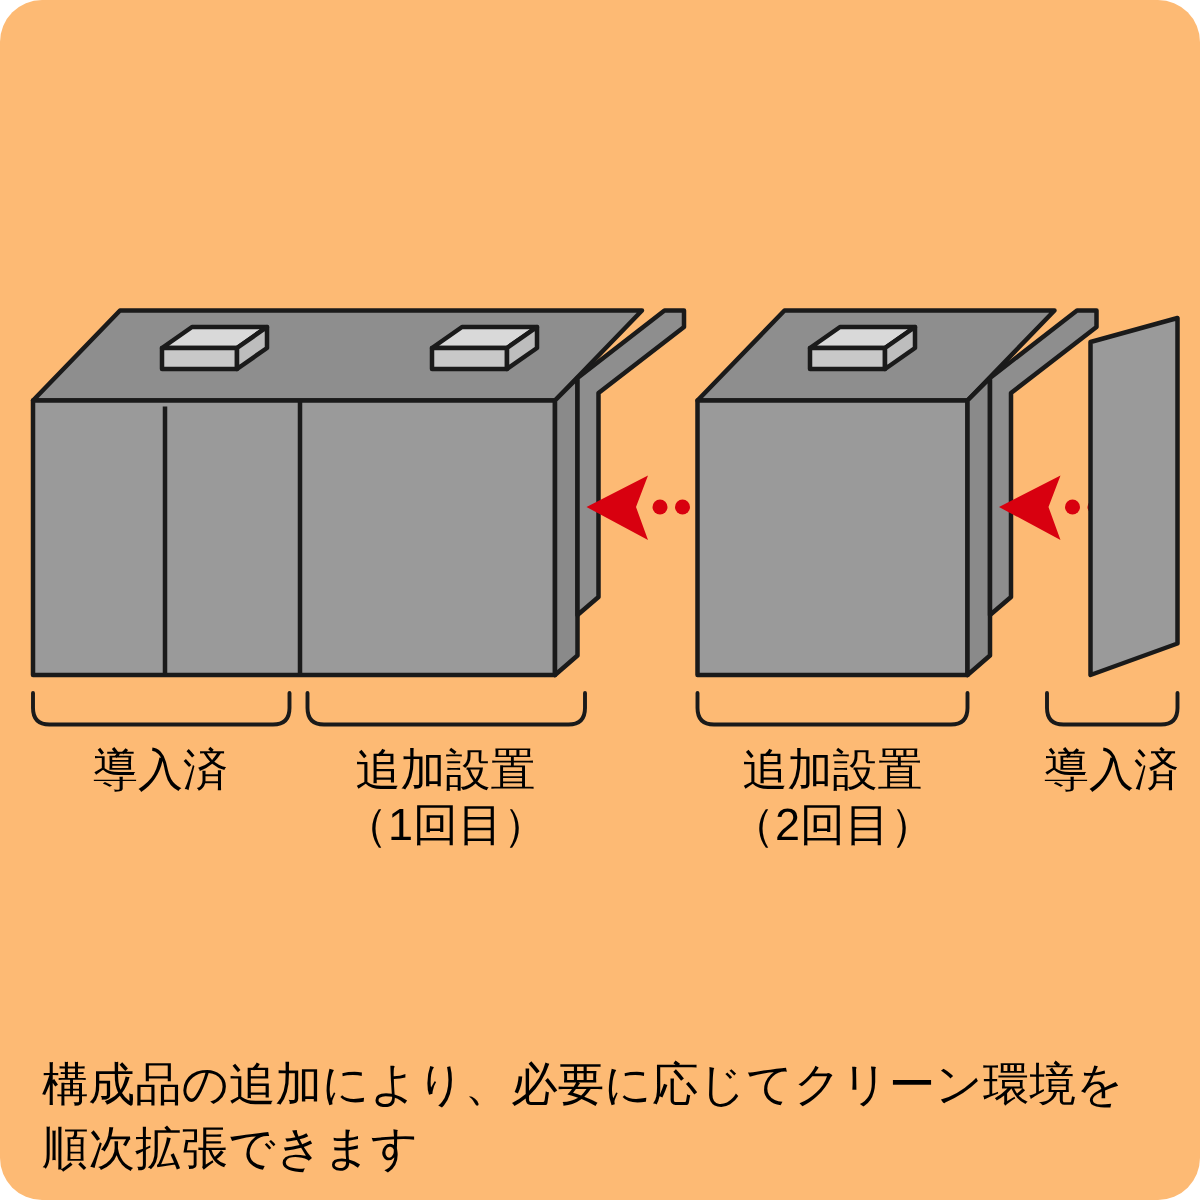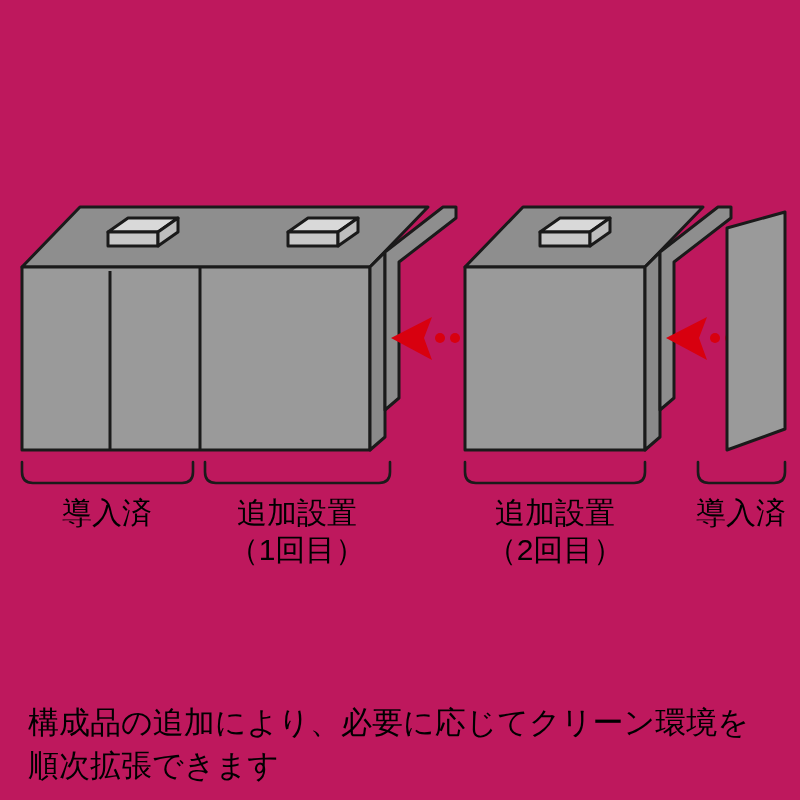--- a/index.html
+++ b/index.html
@@ -10,21 +10,22 @@
   body {
     width: 800px;
     height: 800px;
     font-family: "Liberation Sans", "DejaVu Sans", sans-serif;
     overflow: hidden;
   }
   #page {
     position: relative;
     width: 800px;
     height: 800px;
-    background: #be185d;
+    background: #fdba74;
+    border-radius: 28px;
   }
   #diagram {
     position: absolute;
     left: 0;
     top: 0;
     width: 800px;
     height: 800px;
     display: block;
   }
   .label-text {

